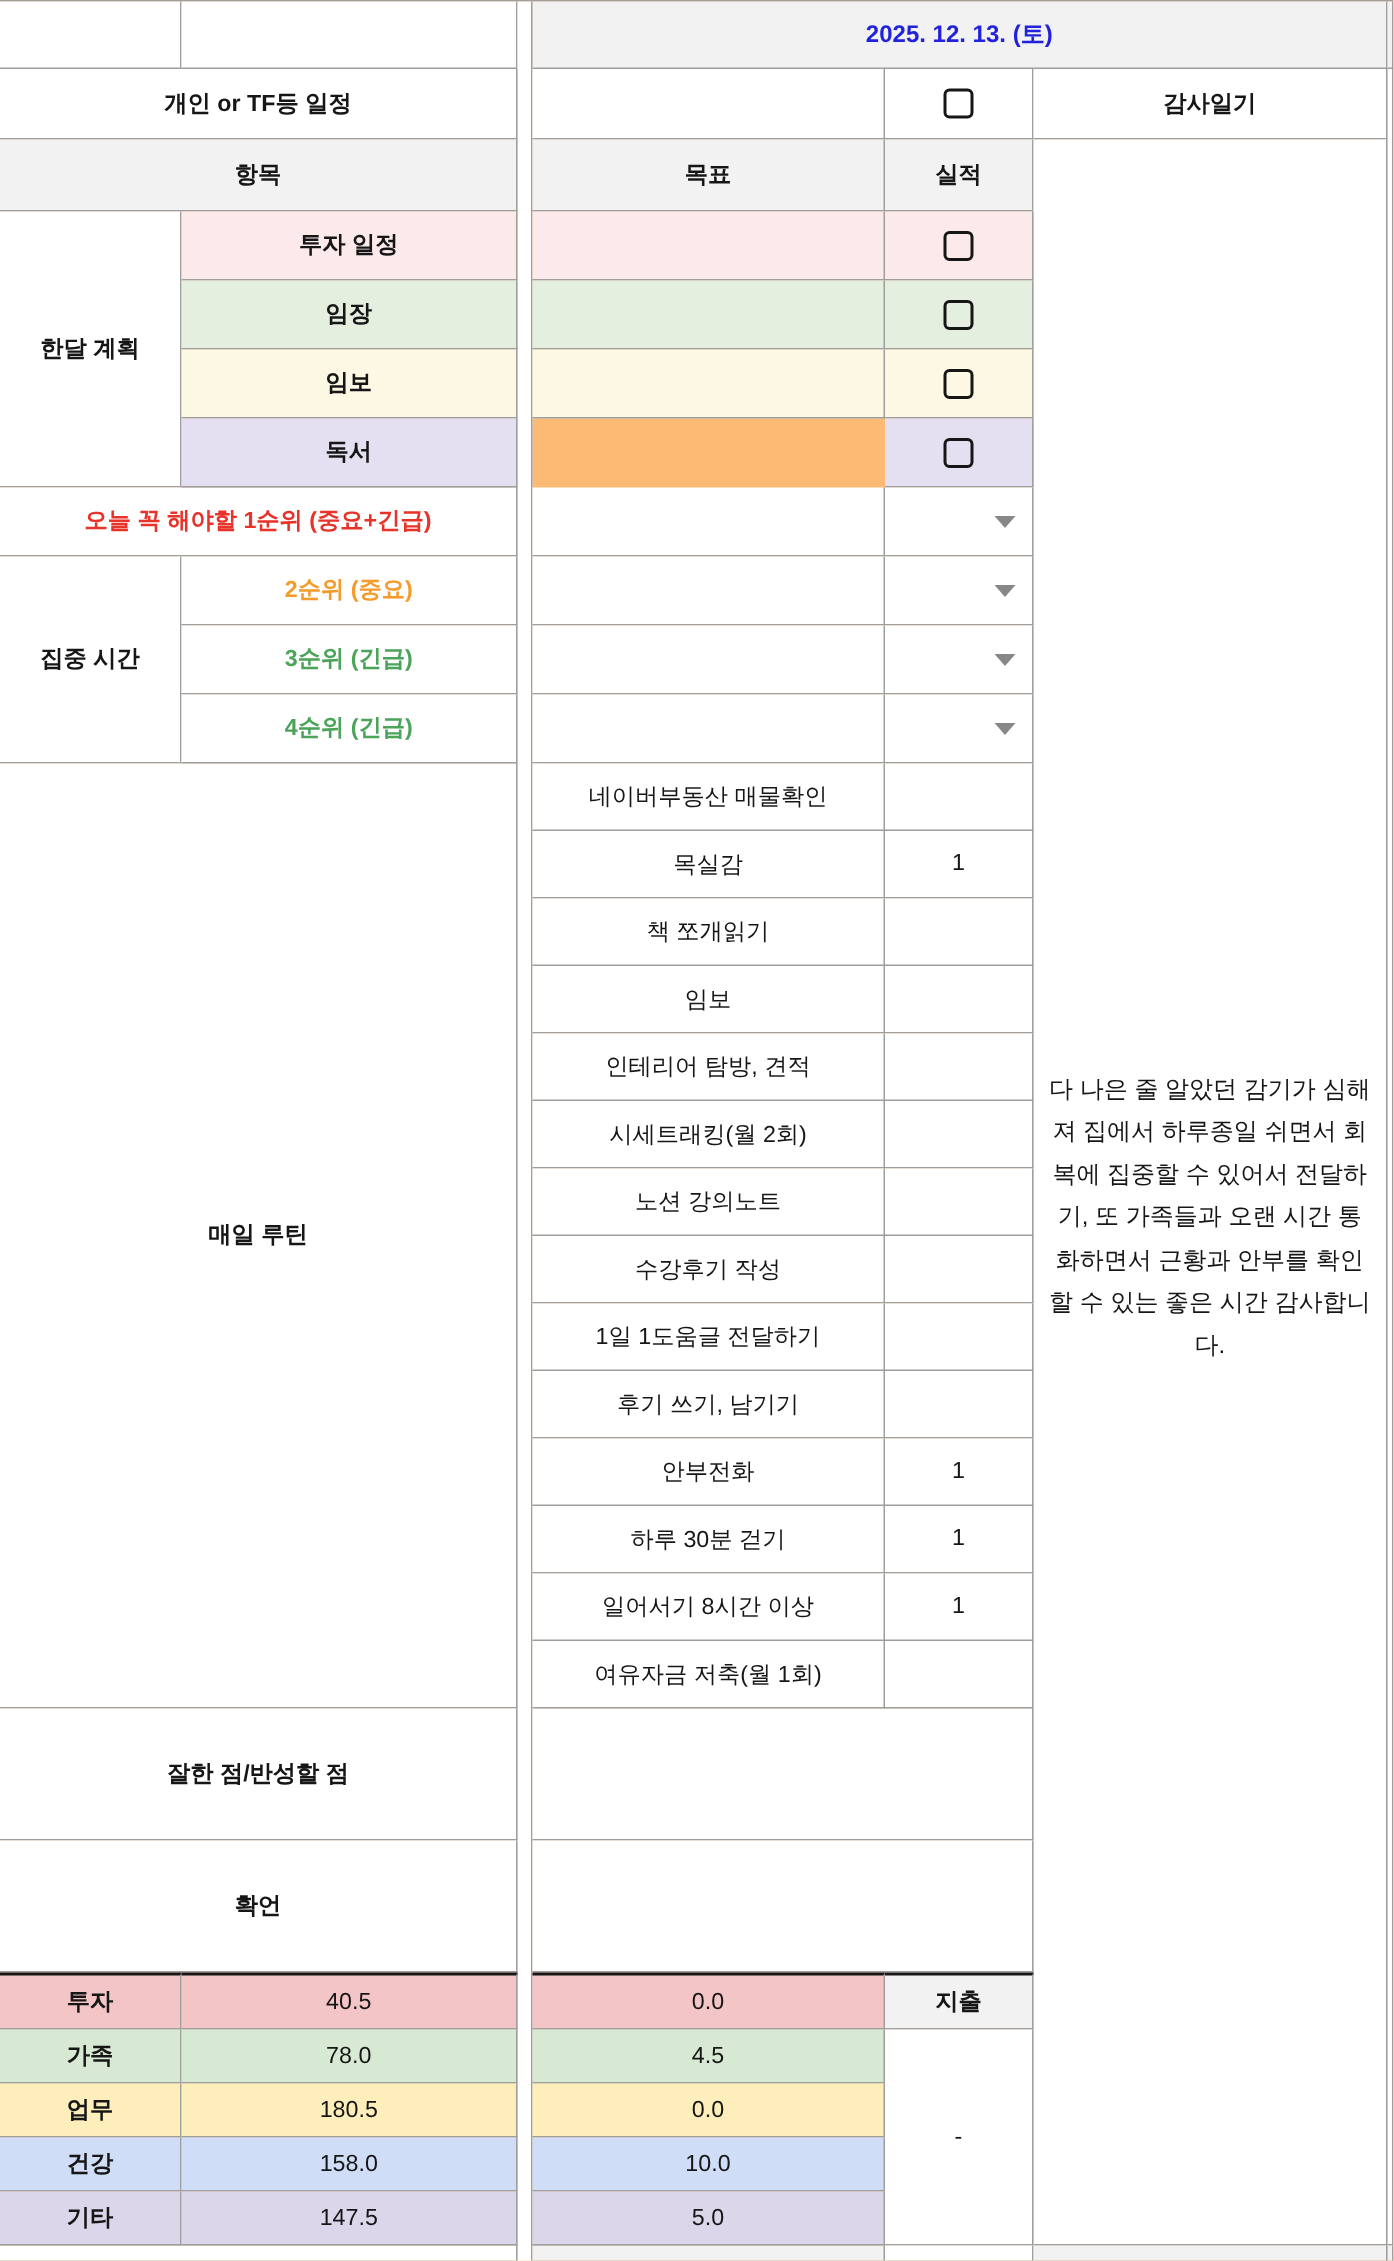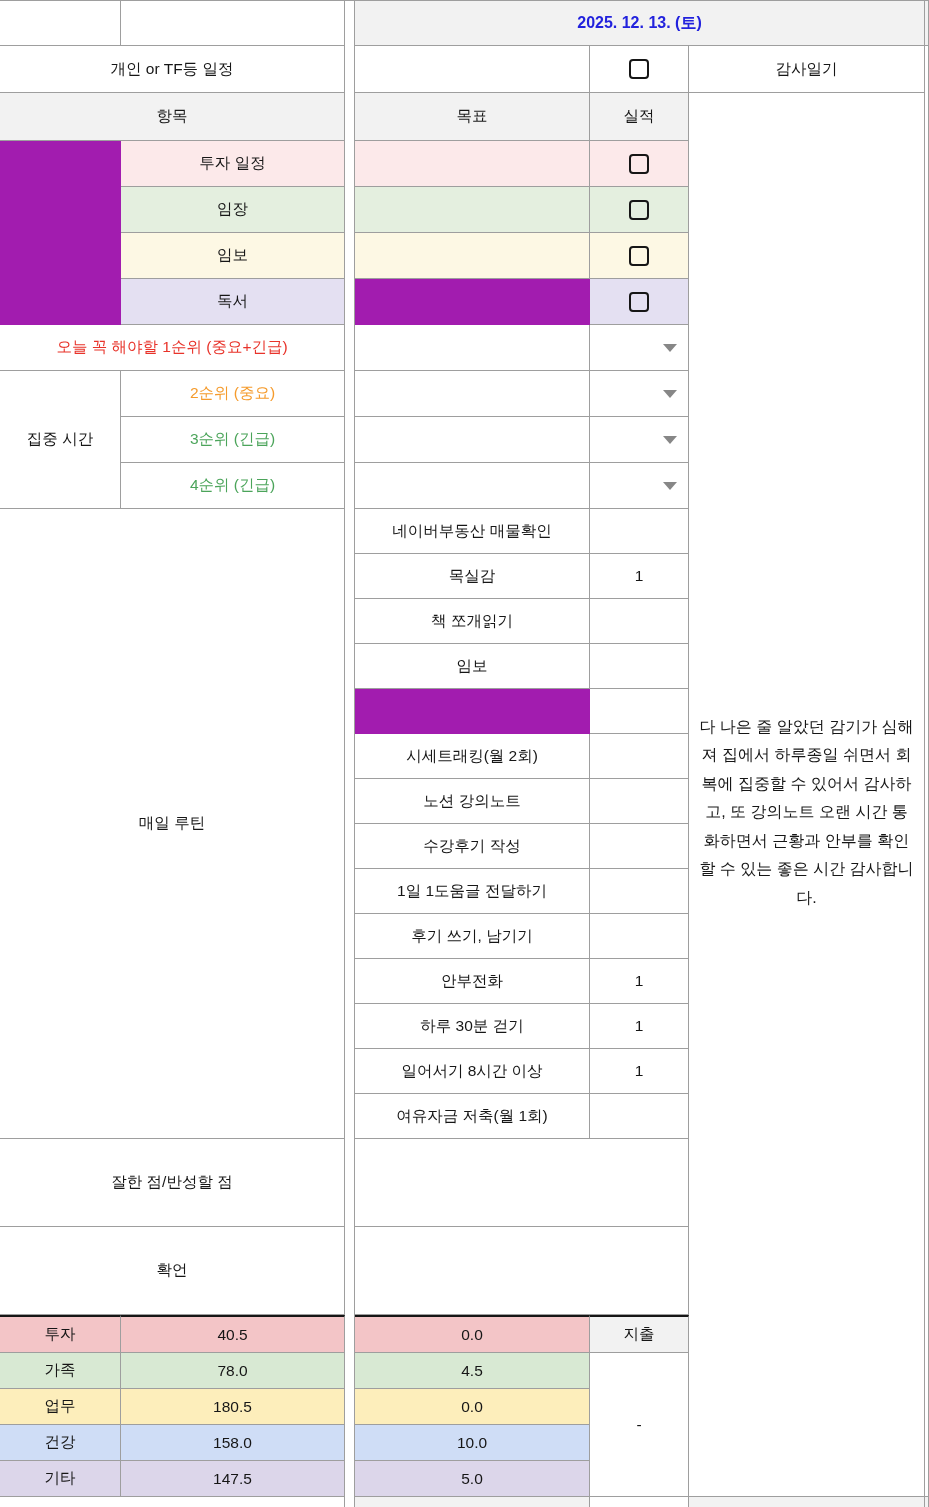--- a/index.html
+++ b/index.html
@@ -8,35 +8,35 @@
     font-family: "Liberation Sans", "DejaVu Sans", sans-serif;
     color:#161616;
   }
   #sheet{
     position:relative;
     display:grid;
     width:929px;
     height:1507px;
     grid-template-columns:121px 224px 10px 235px 99px 236px 4px;
     grid-template-rows:45px 47px 48px repeat(8,46px) repeat(14,45px) 88px 88px 38px repeat(4,36px) 11px;
-    background:#a21caf;
+    background:#fdba74;
     border-top:1px solid #9e9e9e;
   }
   .cell{
     display:flex;
     align-items:center;
     justify-content:center;
     border-right:1px solid #9e9e9e;
     border-bottom:1px solid #9e9e9e;
     font-size:15.5px;
     background:#ffffff;
     overflow:hidden;
     text-align:center;
   }
-  .bold{ font-weight:400;text-align:center; }
+  .bold{ font-weight:700;text-align:center; }
   .gray{ background:#f2f2f2; }
   .date{ color:#2222dd; font-weight:700; font-size:16px; }
   .red{ color:#e8332a; }
   .divider{
     border-right:1px solid #9e9e9e;
     background:#ffffff;
     grid-area:1 / 3 / 34 / 4;
   }
   .checkbox{
     width:20px; height:20px;
@@ -79,22 +79,23 @@
   <div class="cell" style="grid-area:2/4/3/5"></div>
   <div class="cell" style="grid-area:2/5/3/6">
     <div class="checkbox"></div>
   </div>
   <div class="cell bold" style="grid-area:2/6/3/7">감사일기</div>
 
   <div class="cell gray bold" style="grid-area:3/1/4/3">항목</div>
   <div class="cell gray bold" style="grid-area:3/4/4/5">목표</div>
   <div class="cell gray bold" style="grid-area:3/5/4/6">실적</div>
 
-  <div class="cell journal" style="grid-area:3/6/33/7">다 나은 줄 알았던 감기가 심해져 집에서 하루종일 쉬면서 회복에 집중할 수 있어서 감사하고, 또 강의노트 오랜 시간 통화하면서 근황과 안부를 확인할 수 있는 좋은 시간 감사합니다.</div>
+  <div class="cell journal" style="grid-area:3/6/33/7">다 나은 줄 알았던 감기가 심해져 집에서 하루종일 쉬면서 회복에 집중할 수 있어서 전달하기, 또 가족들과 오랜 시간 통화하면서 근황과 안부를 확인할 수 있는 좋은 시간 감사합니다.</div>
 
+  <div class="cell bold" style="grid-area:4/1/8/2">한달 계획</div>
 
   <div class="cell bold red" style="grid-area:8/1/9/3">오늘 꼭 해야할 1순위 (중요+긴급)</div>
   <div class="cell" style="grid-area:8/4/9/5"></div>
 
   <div class="cell bold" style="grid-area:9/1/12/2">집중 시간</div>
 
   <div class="cell bold" style="grid-area:12/1/26/3">매일 루틴</div>
 
   <div class="cell bold" style="grid-area:26/1/27/3">잘한 점/반성할 점</div>
   <div class="cell" style="grid-area:26/4/27/6"></div>
@@ -147,20 +148,21 @@
     <div class="cell bold" style="grid-area: 11 / 2 / 12 / 3; color: rgb(75, 164, 90);">4순위 (긴급)</div>
     <div class="cell" style="grid-area: 11 / 4 / 12 / 5;"></div>
     <div class="cell" style="grid-area: 12 / 4 / 13 / 5;">네이버부동산 매물확인</div>
     <div class="cell" style="grid-area: 12 / 5 / 13 / 6;"></div>
     <div class="cell" style="grid-area: 13 / 4 / 14 / 5;">목실감</div>
     <div class="cell" style="grid-area: 13 / 5 / 14 / 6;">1</div>
     <div class="cell" style="grid-area: 14 / 4 / 15 / 5;">책 쪼개읽기</div>
     <div class="cell" style="grid-area: 14 / 5 / 15 / 6;"></div>
     <div class="cell" style="grid-area: 15 / 4 / 16 / 5;">임보</div>
     <div class="cell" style="grid-area: 15 / 5 / 16 / 6;"></div>
+    <div class="cell" style="grid-area: 16 / 4 / 17 / 5;">인테리어 탐방, 견적</div>
     <div class="cell" style="grid-area: 16 / 5 / 17 / 6;"></div>
     <div class="cell" style="grid-area: 17 / 4 / 18 / 5;">시세트래킹(월 2회)</div>
     <div class="cell" style="grid-area: 17 / 5 / 18 / 6;"></div>
     <div class="cell" style="grid-area: 18 / 4 / 19 / 5;">노션 강의노트</div>
     <div class="cell" style="grid-area: 18 / 5 / 19 / 6;"></div>
     <div class="cell" style="grid-area: 19 / 4 / 20 / 5;">수강후기 작성</div>
     <div class="cell" style="grid-area: 19 / 5 / 20 / 6;"></div>
     <div class="cell" style="grid-area: 20 / 4 / 21 / 5;">1일 1도움글 전달하기</div>
     <div class="cell" style="grid-area: 20 / 5 / 21 / 6;"></div>
     <div class="cell" style="grid-area: 21 / 4 / 22 / 5;">후기 쓰기, 남기기</div>

